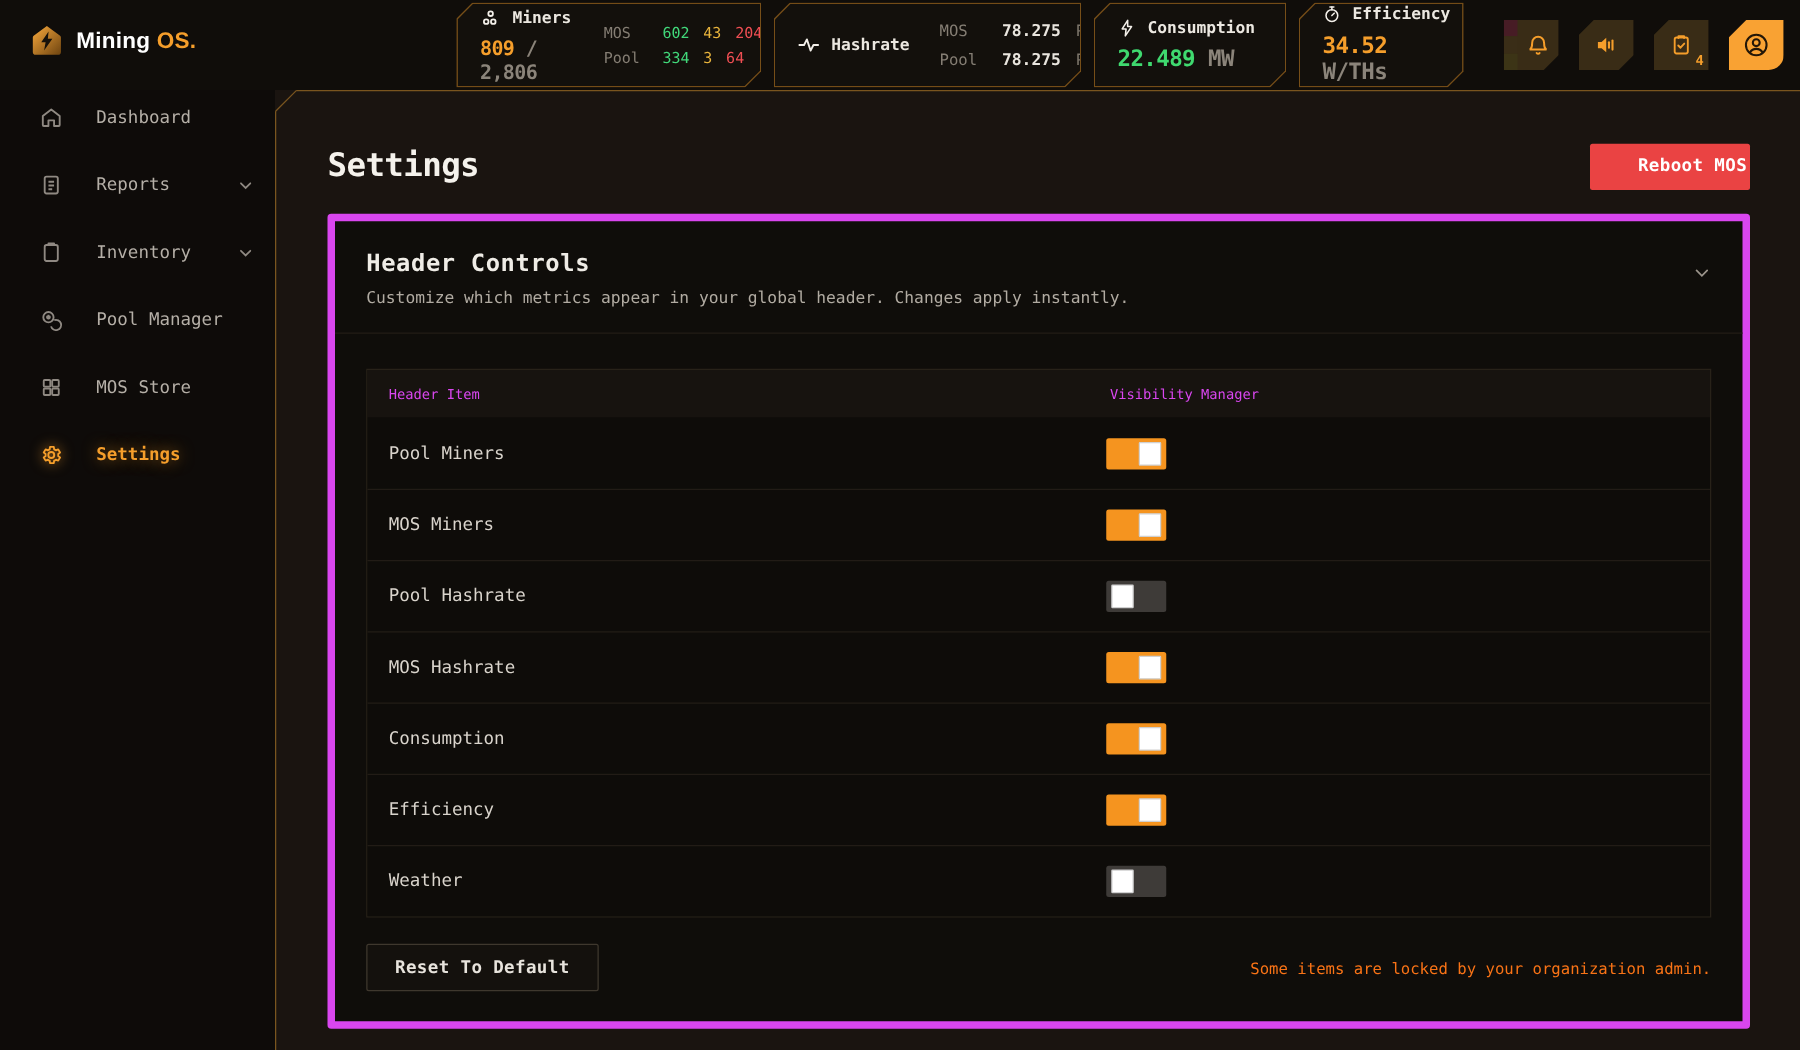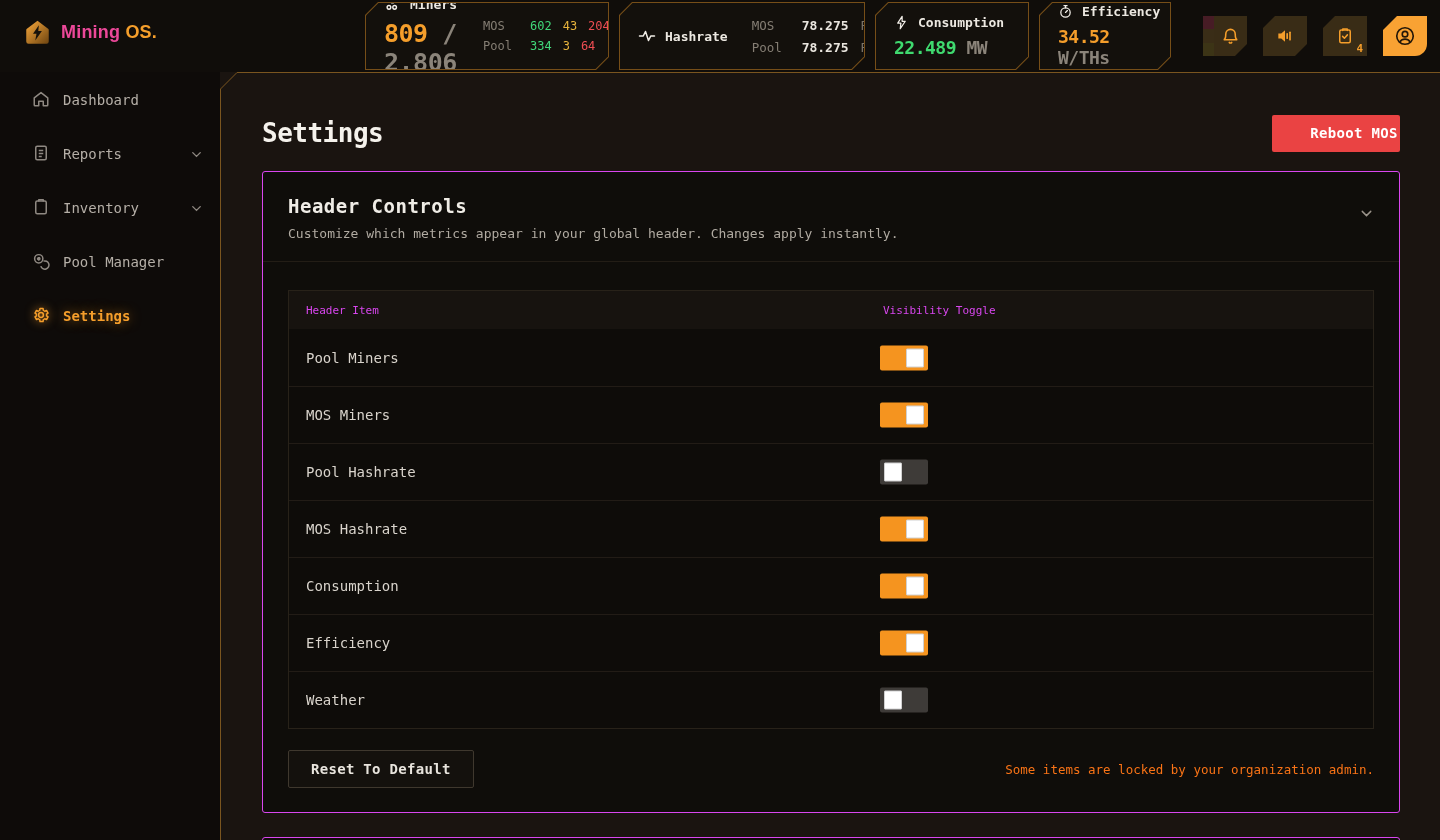--- a/index.html
+++ b/index.html
@@ -4,33 +4,33 @@
 <style>
   * { margin:0; padding:0; box-sizing:border-box; }
   html,body { width:1440px; height:840px; background:#0e0c09; overflow:hidden;
     font-family:"DejaVu Sans Mono","Liberation Mono",monospace; }
   .app { position:relative; width:1440px; height:840px; }
 
   
   .topbar { position:absolute; left:0; top:0; width:1440px; height:72px; background:#100d0a; z-index:5; }
   .brand { position:absolute; left:24px; top:19px; display:flex; align-items:center; gap:10px;
     font-family:"Liberation Sans","DejaVu Sans",sans-serif; font-weight:bold; font-size:18px; letter-spacing:.2px; }
-  .brand .bname { color:#ec4899; }
+  .brand .bname { color:#ffffff; }
   .brand .bos { color:#f59e2b; }
 
   .panels { position:absolute; left:365px; top:2px; height:86px; display:flex; gap:10px; }
   .panel { position:relative; background:rgba(245,158,43,.45); height:68px;
     clip-path:polygon(13px 0,100% 0,100% calc(100% - 13px),calc(100% - 13px) 100%,0 100%,0 13px); padding:1px; }
   .panel-in { width:100%; height:100%; background:#13100c;
     clip-path:polygon(12.5px 0,100% 0,100% calc(100% - 12.5px),calc(100% - 12.5px) 100%,0 100%,0 12.5px);
     display:flex; align-items:center; padding:0 18px; }
   .m-head { display:flex; align-items:center; gap:9px; color:#ece8e1; font-size:13px; font-weight:bold; }
   .m-head svg { color:#f3efe9; }
   .panel-miners .panel-in { gap:26px; }
-  .m-val { margin-top:6px; font-size:25px; font-weight:bold; color:#8b847a; letter-spacing:-.5px; }
+  .m-val { margin-top:6px; font-size:16px; font-weight:bold; color:#8b847a; letter-spacing:-.5px; }
   .m-val .hot { color:#f59e2b; }
   .mini { display:flex; flex-direction:column; gap:6px; font-size:12px; }
   .mini-row { display:flex; gap:11px; }
   .mini-row .ml { color:#857e74; width:36px; }
   .ok { color:#41d87a; } .warn { color:#e7b33c; } .err { color:#ef4e53; }
   .panel-hash .panel-in { gap:24px; }
   .h-rows { display:flex; flex-direction:column; gap:7px; font-size:12.5px; }
   .h-row { display:flex; align-items:baseline; gap:12px; }
   .h-row .ml { color:#857e74; width:38px; }
   .h-row .hv { color:#e9e5de; font-weight:bold; font-size:13px; }
@@ -49,37 +49,37 @@
   .badge.b-red { background:#471c25; color:#f1566b; }
   .badge.b-org { background:#3a2d17; color:#f59e2b; }
   .badge.b-yel { background:#3c3416; color:#e5c94e; }
   .ibtn.clip { position:relative; clip-path:polygon(12px 0,100% 0,100% 100%,0 100%,0 12px); }
   .clip-count { position:absolute; right:4px; bottom:1px; font-size:11px; font-weight:bold; color:#f59e2b; }
   .ibtn.user { background:#f9a233; color:#241708; border-radius:0 0 12px 0;
     clip-path:polygon(14px 0,100% 0,100% 100%,0 100%,0 14px); }
 
   
   .sidebar { position:absolute; left:0; top:72px; width:220px; height:768px; background:#0e0b09; padding-top:8px; }
-  .nav-item { position:relative; height:28px; margin-bottom:26px; display:flex; align-items:flex-end; gap:13px;
+  .nav-item { position:relative; height:28px; margin-bottom:26px; display:flex; align-items:center; gap:27px;
     padding-left:32px; color:#b5afa7; font-size:14px; cursor:pointer; }
   .nav-item svg.mi { color:#8f8982; flex:none; }
   .nav-item .chev { position:absolute; right:16px; color:#8f8982; }
   .nav-item.active { color:#f59e2b; font-weight:bold; text-shadow:0 0 12px rgba(245,158,43,.55); }
   .nav-item.active svg.mi { color:#f59e2b; filter:drop-shadow(0 0 5px rgba(245,158,43,.7)); }
 
   
   .main { position:absolute; left:220px; top:72px; width:1220px; height:768px; background:#1a1410; overflow:hidden;
     padding:42px 40px 0 42px; }
   .deco { position:absolute; left:0; top:0; pointer-events:none; }
   .page-head { display:flex; justify-content:space-between; align-items:center; height:38px; margin-bottom:19px; }
   h1.title { color:#f5f2ec; font-size:26px; font-weight:bold; letter-spacing:-.5px; }
   .reboot { background:#ea4343; color:#fff; border:none; font-family:inherit; font-size:14px; font-weight:bold;
     width:128px; height:37px; border-radius:2px; cursor:pointer; letter-spacing:.3px;padding-left:36px; }
 
-  .card { background:#0f0d0a; border:1px solid #d946ef; border-radius:3px; }
+  .card { background:#0f0d0a; border:6px solid #d946ef; border-radius:3px; }
   .card-head { position:relative; padding:23px 26px 20px 25px; border-bottom:1px solid #231d16; }
   .card-head h2 { color:#efece6; font-size:19px; font-weight:bold; letter-spacing:.5px; }
   .card-head p { margin-top:9px; color:#b1aba2; font-size:13px; }
   .collapse { position:absolute; right:24px; top:33px; color:#9a938a; cursor:pointer; }
 
   .card-body { padding:28px 25px 24px; }
   .table { border:1px solid #282219; }
   .thead { position:relative; height:38px; background:#17130f; display:flex; align-items:center;
     font-size:11px; color:#d946ef; }
   .thead .c1 { padding-left:17px; }
@@ -275,20 +275,29 @@
         </svg>
     </div>
     <div class="nav-item">
       <svg class="mi" width="18" height="18" viewBox="0 0 24 24" fill="none" stroke="currentColor" stroke-width="2">
         <circle cx="9" cy="9" r="5.5"></circle>
           <path d="M9 6.5 v5 M6.8 8 l4.4 2 M11.2 8 l-4.4 2"></path>
         <path d="M15.2 12.2 a5.5 5.5 0 1 1 -3.4 6.6"></path>
       </svg>
       <span>Pool Manager</span>
     </div>
+    <div class="nav-item">
+      <svg class="mi" width="18" height="18" viewBox="0 0 24 24" fill="none" stroke="currentColor" stroke-width="2" stroke-linejoin="round">
+        <rect x="4" y="4" width="7" height="7" rx="1"></rect>
+          <rect x="13" y="4" width="7" height="7" rx="1"></rect>
+        <rect x="4" y="13" width="7" height="7" rx="1"></rect>
+          <rect x="13" y="13" width="7" height="7" rx="1"></rect>
+      </svg>
+      <span>MOS Store</span>
+    </div>
     <div class="nav-item active">
       <svg class="mi" width="18" height="18" viewBox="0 0 24 24" fill="none" stroke="currentColor" stroke-width="2" stroke-linejoin="round">
         <circle cx="12" cy="12" r="3.2"></circle>
         <path d="M19.4 13.1 a7.6 7.6 0 0 0 0-2.2 l2-1.5 -2-3.4 -2.4 1 a7.6 7.6 0 0 0 -1.9-1.1 L14.7 3.3 h-4 l-.4 2.6 a7.6 7.6 0 0 0 -1.9 1.1 l-2.4-1 -2 3.4 2 1.5 a7.6 7.6 0 0 0 0 2.2 l-2 1.5 2 3.4 2.4 -1 a7.6 7.6 0 0 0 1.9 1.1 l.4 2.6 h4 l.4-2.6 a7.6 7.6 0 0 0 1.9-1.1 l2.4 1 2-3.4 Z"></path>
       </svg>
       <span>Settings</span>
     </div>
   </aside>
 
   <main class="main">
@@ -306,21 +315,21 @@
         <h2>Header Controls</h2>
         <p>Customize which metrics appear in your global header. Changes apply instantly.</p>
         <svg class="collapse" width="17" height="17" viewBox="0 0 24 24" fill="none" stroke="currentColor" stroke-width="2" stroke-linecap="round">
             <polyline points="6,9 12,15 18,9"></polyline>
           </svg>
       </div>
       <div class="card-body">
         <div class="table">
           <div class="thead">
             <span class="c1">Header Item</span>
-            <span class="c2">Visibility Toggle</span>
+            <span class="c2">Visibility Manager</span>
           </div>
           <div class="trow" style="border-top:none">
             <span class="tlabel">Pool Miners</span>
             <div class="toggle" data-state="on">
                 <div class="knob"></div>
               </div>
           </div>
           <div class="trow">
             <span class="tlabel">MOS Miners</span>
             <div class="toggle" data-state="on">

